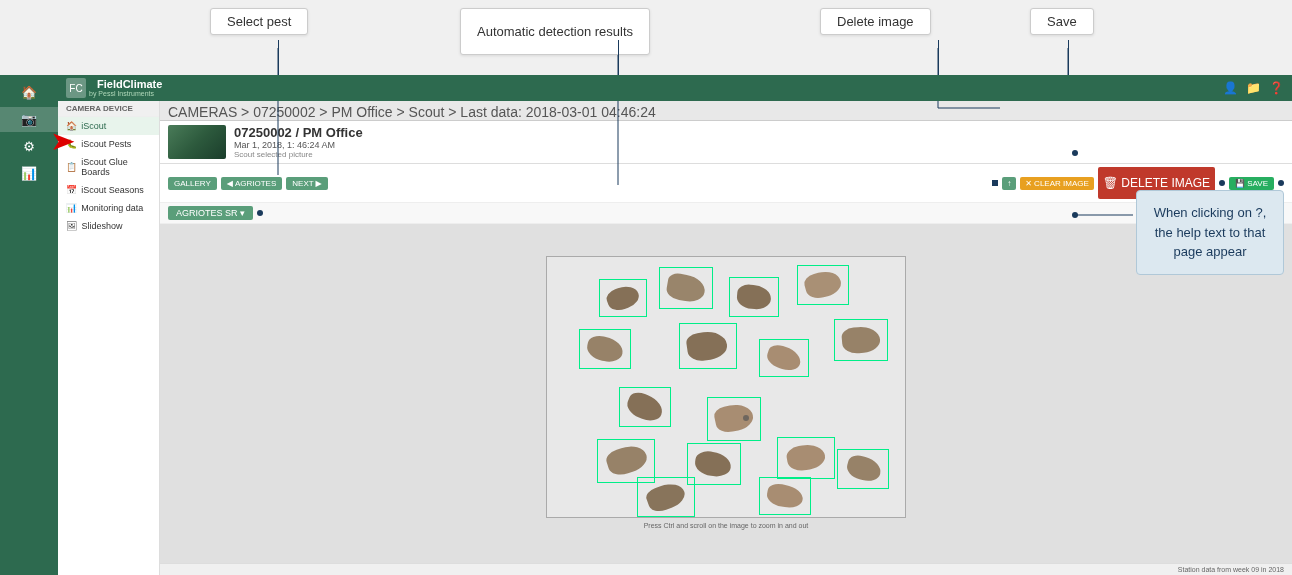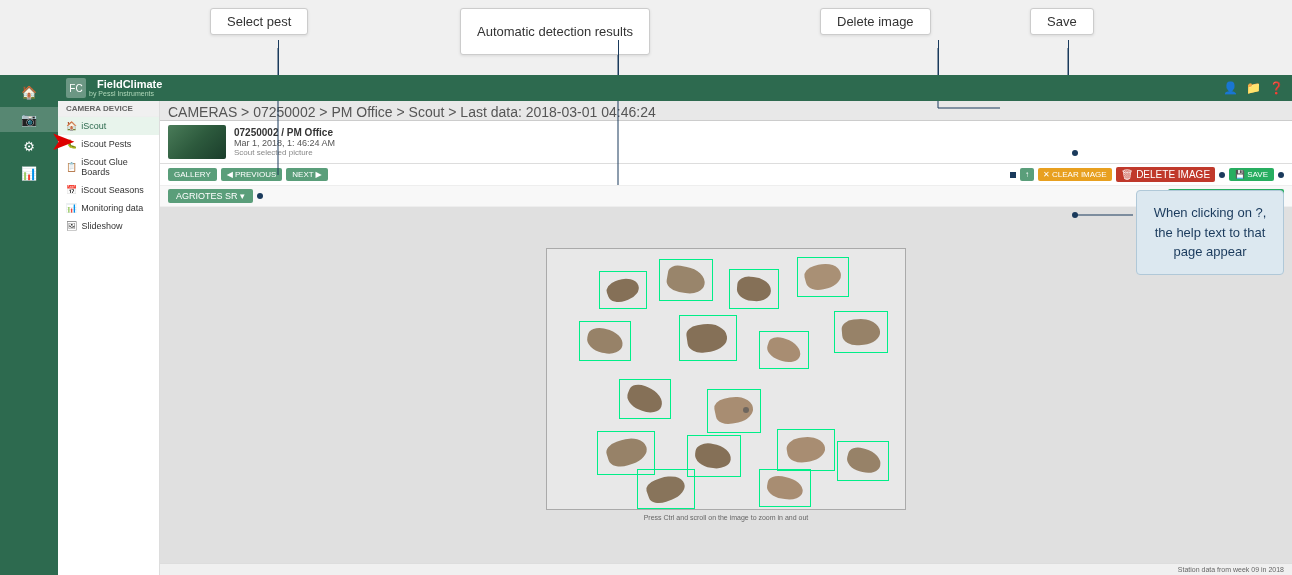--- a/index.html
+++ b/index.html
@@ -91,38 +91,38 @@
 
   <div style="flex:1;display:flex;flex-direction:column;background:#f5f5f5;overflow:hidden;">
 
     <div style="background:#e8e8e8;height:20px;display:flex;align-items:flex-end;padding:0 8px;font-size:14px;color:#555;border-bottom:1px solid #ccc;">
       <span>CAMERAS &gt; 07250002 &gt; PM Office &gt; Scout &gt; Last data: 2018-03-01 04:46:24</span>
     </div>
 
     <div style="background:white;padding:4px 8px;border-bottom:1px solid #ddd;display:flex;align-items:center;gap:8px;">
       <div style="width:58px;height:34px;background:linear-gradient(135deg,#4a7c59,#2d5a3d,#1a3d2b);border-radius:2px;flex-shrink:0;"></div>
       <div>
-        <div style="font-size:10px;font-weight:bold;color:#333;"><span>07250002</span> / <span>PM Office</span></div>
+        <div style="font-size:13px;font-weight:bold;color:#333;"><span>07250002</span> / <span>PM Office</span></div>
         <div style="font-size:9px;color:#555;">Mar 1, 2018, 1: 46:24 AM</div>
         <div style="font-size:8px;color:#888;">Scout selected picture</div>
       </div>
     </div>
 
     <div style="display:flex;align-items:center;padding:3px 8px;gap:5px;background:white;border-bottom:1px solid #eee;justify-content:space-between;">
       <div style="display:flex;gap:4px;align-items:center;">
         <button style="background:#5a9e7a;color:white;border:none;padding:2px 6px;font-size:8px;border-radius:2px;cursor:pointer;">GALLERY</button>
-        <button style="background:#5a9e7a;color:white;border:none;padding:2px 6px;font-size:8px;border-radius:2px;cursor:pointer;display:flex;align-items:center;gap:2px;">◀ <span>PREVIOUS</span></button>
+        <button style="background:#5a9e7a;color:white;border:none;padding:2px 6px;font-size:8px;border-radius:2px;cursor:pointer;display:flex;align-items:center;gap:2px;">◀ <span>AGRIOTES</span></button>
         <button style="background:#5a9e7a;color:white;border:none;padding:2px 6px;font-size:8px;border-radius:2px;cursor:pointer;display:flex;align-items:center;gap:2px;"><span>NEXT</span> ▶</button>
       </div>
       <div style="display:flex;gap:4px;align-items:center;">
 
         <div style="width:6px;height:6px;background:#1a3a5c;border-radius:50;"></div>
         <button style="background:#5a9e7a;color:white;border:none;padding:2px 5px;font-size:8px;border-radius:2px;cursor:pointer;">↑</button>
         <button style="background:#e8a020;color:white;border:none;padding:2px 5px;font-size:8px;border-radius:2px;cursor:pointer;">✕ CLEAR IMAGE</button>
-        <button style="background:#c0392b;color:white;border:none;padding:2px 5px;font-size:10px;border-radius:2px;cursor:pointer;text-align:right;">🗑 DELETE IMAGE</button>
+        <button style="background:#c0392b;color:white;border:none;padding:9px 5px;font-size:12px;border-radius:2px;cursor:pointer;text-align:right;">🗑 DELETE IMAGE</button>
         <div style="width:6px;height:6px;background:#1a3a5c;border-radius:50%;"></div>
         <button style="background:#27ae60;color:white;border:none;padding:2px 6px;font-size:8px;border-radius:2px;cursor:pointer;">💾 SAVE</button>
         <div style="width:6px;height:6px;background:#1a3a5c;border-radius:50%;"></div>
       </div>
     </div>
 
     <div style="display:flex;align-items:center;padding:3px 8px;background:#f8f8f8;border-bottom:1px solid #eee;justify-content:space-between;">
       <div style="display:flex;align-items:center;gap:4px;">
         <button style="background:#5a9e7a;color:white;border:none;padding:2px 8px;font-size:9px;border-radius:2px;cursor:pointer;">
           <span>AGRIOTES SR ▾</span>

